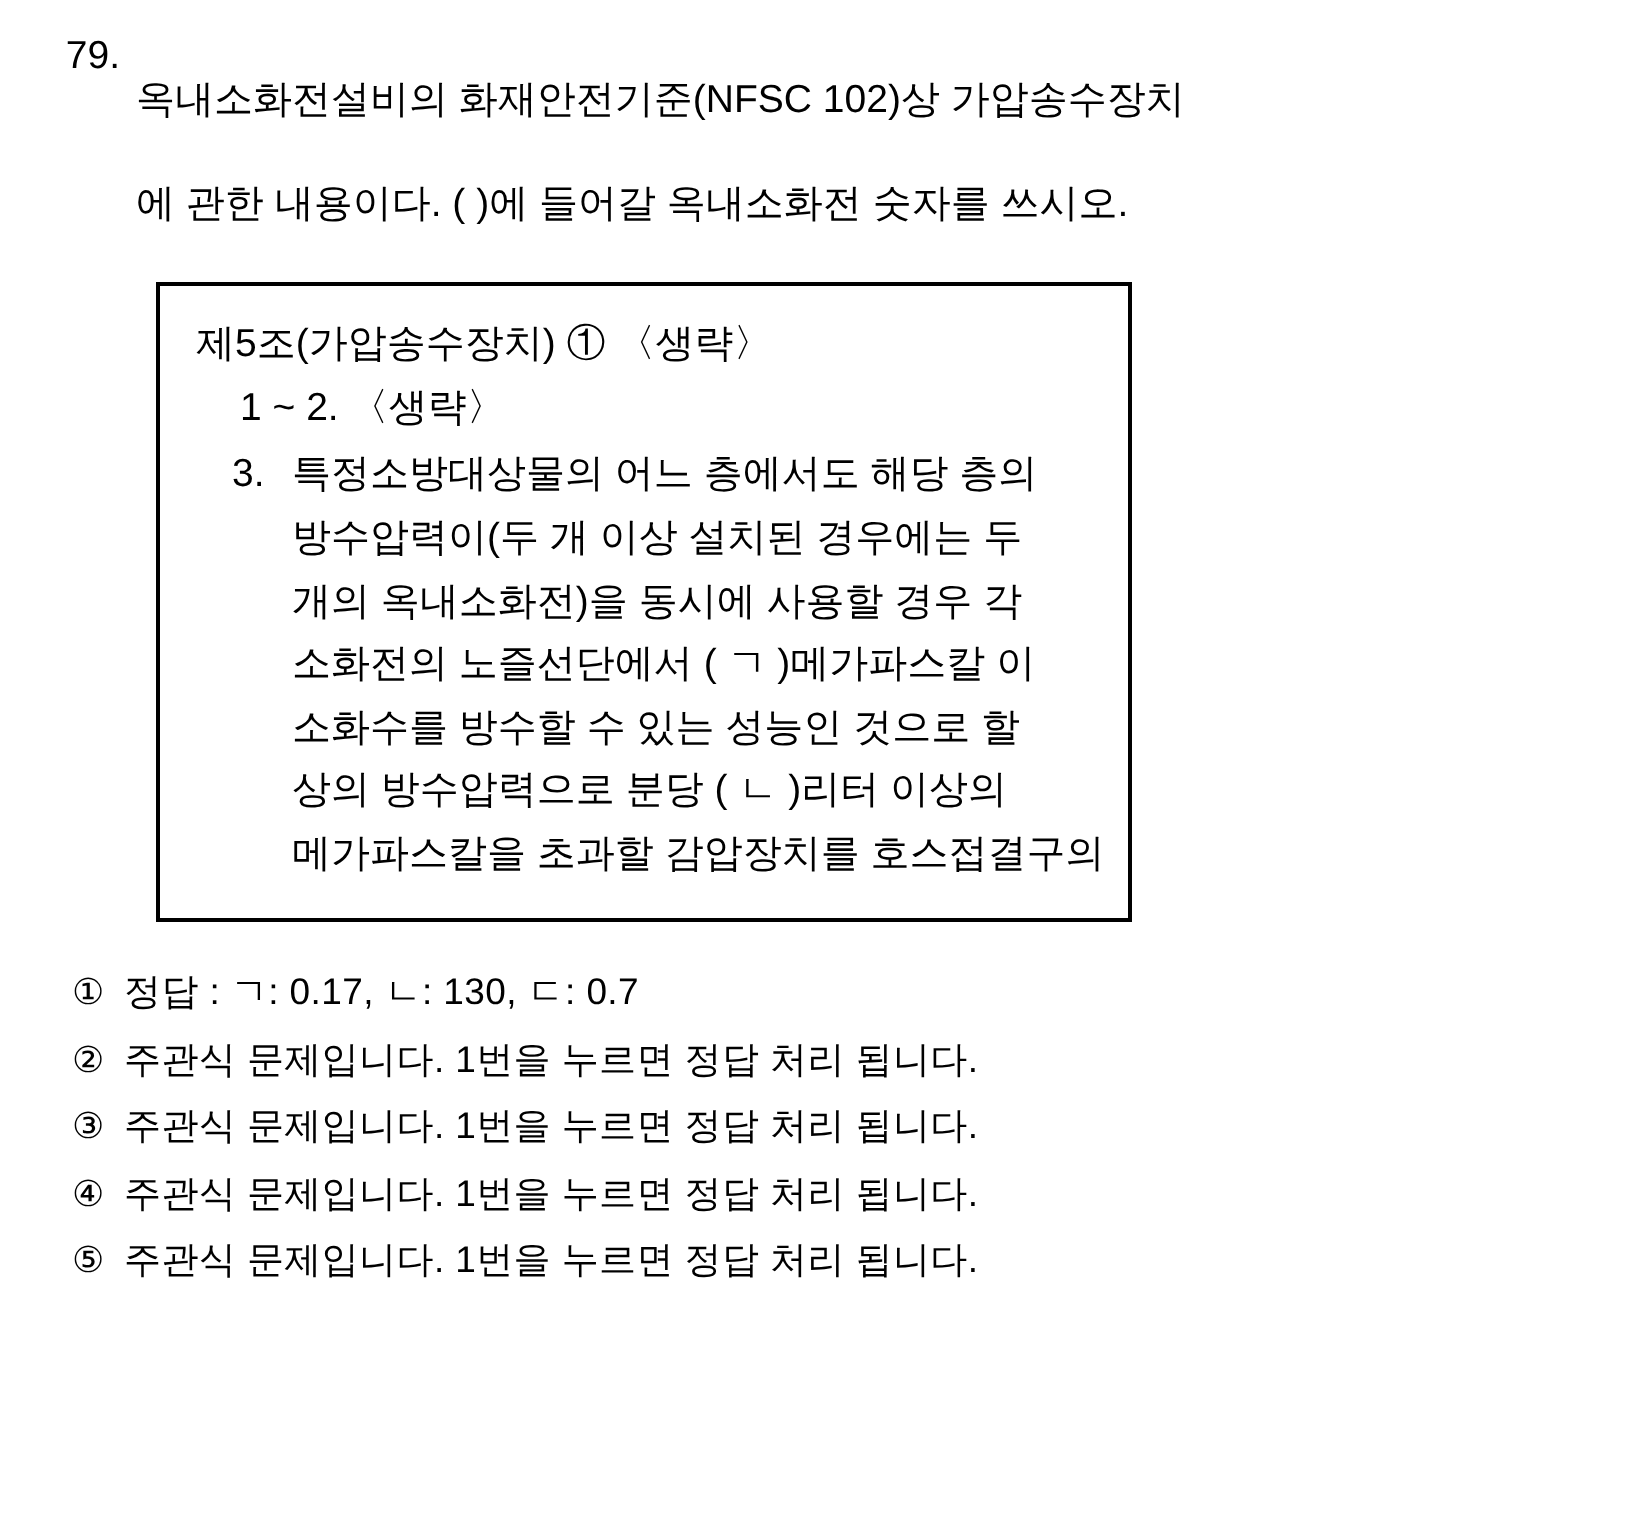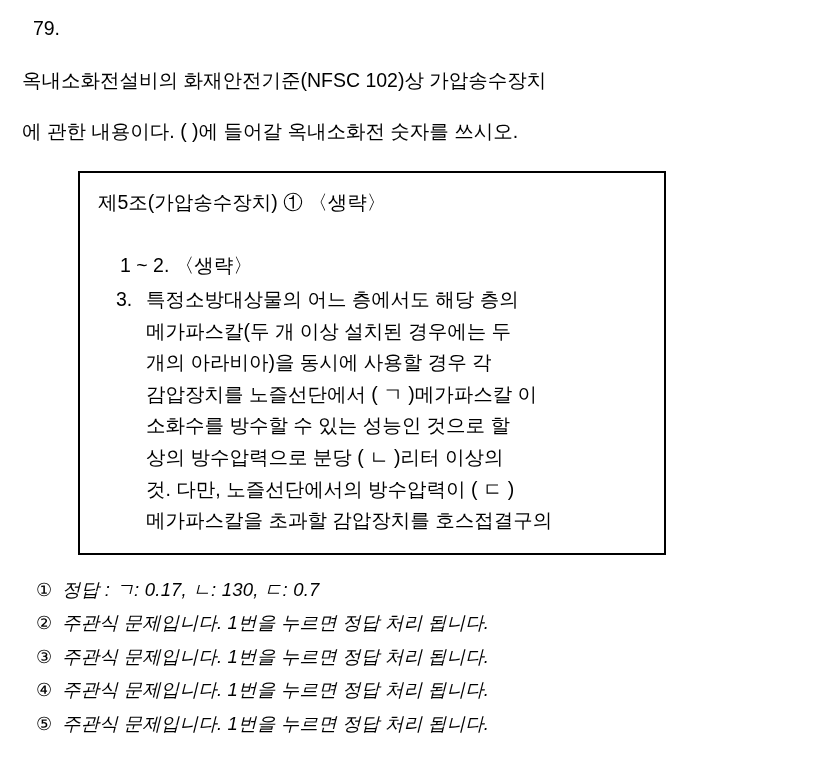--- a/index.html
+++ b/index.html
@@ -22,21 +22,20 @@
     box-sizing: border-box;
     padding: 14px 22px 0 22px;
   }
 
   
   .stem {
     display: flex;
     align-items: flex-start;
     font-size: 19.5px;
     line-height: 1.52;
-    flex-direction: column;
   }
   .stem-number {
     flex: 0 0 auto;
     width: 38px;
     text-align: right;
     padding-right: 8px;
     white-space: nowrap;
   }
   .stem-body {
     flex: 1 1 auto;
@@ -46,34 +45,33 @@
   }
   .stem-line {
     display: block;
     white-space: nowrap;
     margin-top: 22px;
   }
 
   
   .excerpt-box {
     margin: 24px 0 0 56px;
-    width: 588px;
+    width: 488px;
     border: 2px solid #000000;
     box-sizing: border-box;
     padding: 14px 18px 16px 18px;
     font-size: 19.5px;
     line-height: 1.62;
   }
   .excerpt-title {
     white-space: nowrap;
   }
   .excerpt-sub {
     margin-left: 22px;
     white-space: nowrap;
-    margin-top: 32px;
   }
   .excerpt-item {
     display: flex;
     align-items: flex-start;
     margin-top: 2px;
   }
   .excerpt-item-num {
     flex: 0 0 auto;
     width: 30px;
     margin-left: 18px;
@@ -105,21 +103,20 @@
   }
   .choice-marker {
     flex: 0 0 auto;
     width: 26px;
     font-size: 18px;
   }
   .choice-text {
     flex: 1 1 auto;
     white-space: nowrap;
     letter-spacing: 0.2px;
-    font-style: italic;
   }
 </style>
 </head>
 <body>
 
 <div class="page">
 
   <div class="stem">
     <div class="stem-number">79.</div>
     <div class="stem-body">
@@ -128,26 +125,25 @@
     </div>
   </div>
 
   <div class="excerpt-box">
     <div class="excerpt-title">제5조(가압송수장치) ① 〈생략〉</div>
     <div class="excerpt-sub">1 ~ 2. 〈생략〉</div>
     <div class="excerpt-item">
       <div class="excerpt-item-num">3.</div>
       <div class="excerpt-item-text">
         <div class="ex-line last">특정소방대상물의  어느  층에서도  해당  층의</div>
-        <div class="ex-line last">메가파스칼(두 개 이상 설치된 경우에는 두</div>
-        <div class="ex-line last">개의  아라비아)을  동시에  사용할  경우  각</div>
-        <div class="ex-line last">감압장치를 노즐선단에서 ( ㄱ )메가파스칼 이</div>
+        <div class="ex-line last">방수압력이(두 개 이상 설치된 경우에는 두</div>
+        <div class="ex-line last">개의  옥내소화전)을  동시에  사용할  경우  각</div>
+        <div class="ex-line last">소화전의 노즐선단에서 ( ㄱ )메가파스칼 이</div>
         <div class="ex-line last">소화수를  방수할  수  있는  성능인  것으로  할</div>
         <div class="ex-line last">상의  방수압력으로  분당  ( ㄴ )리터  이상의</div>
-        <div class="ex-line last">것. 다만, 노즐선단에서의 방수압력이 ( ㄷ )</div>
         <div class="ex-line last">메가파스칼을  초과할  감압장치를  호스접결구의</div>
       </div>
     </div>
   </div>
 
   <div class="choices">
     <div class="choice">
       <span class="choice-marker">①</span>
       <span class="choice-text">정답 : ㄱ: 0.17, ㄴ: 130, ㄷ: 0.7</span>
     </div>

